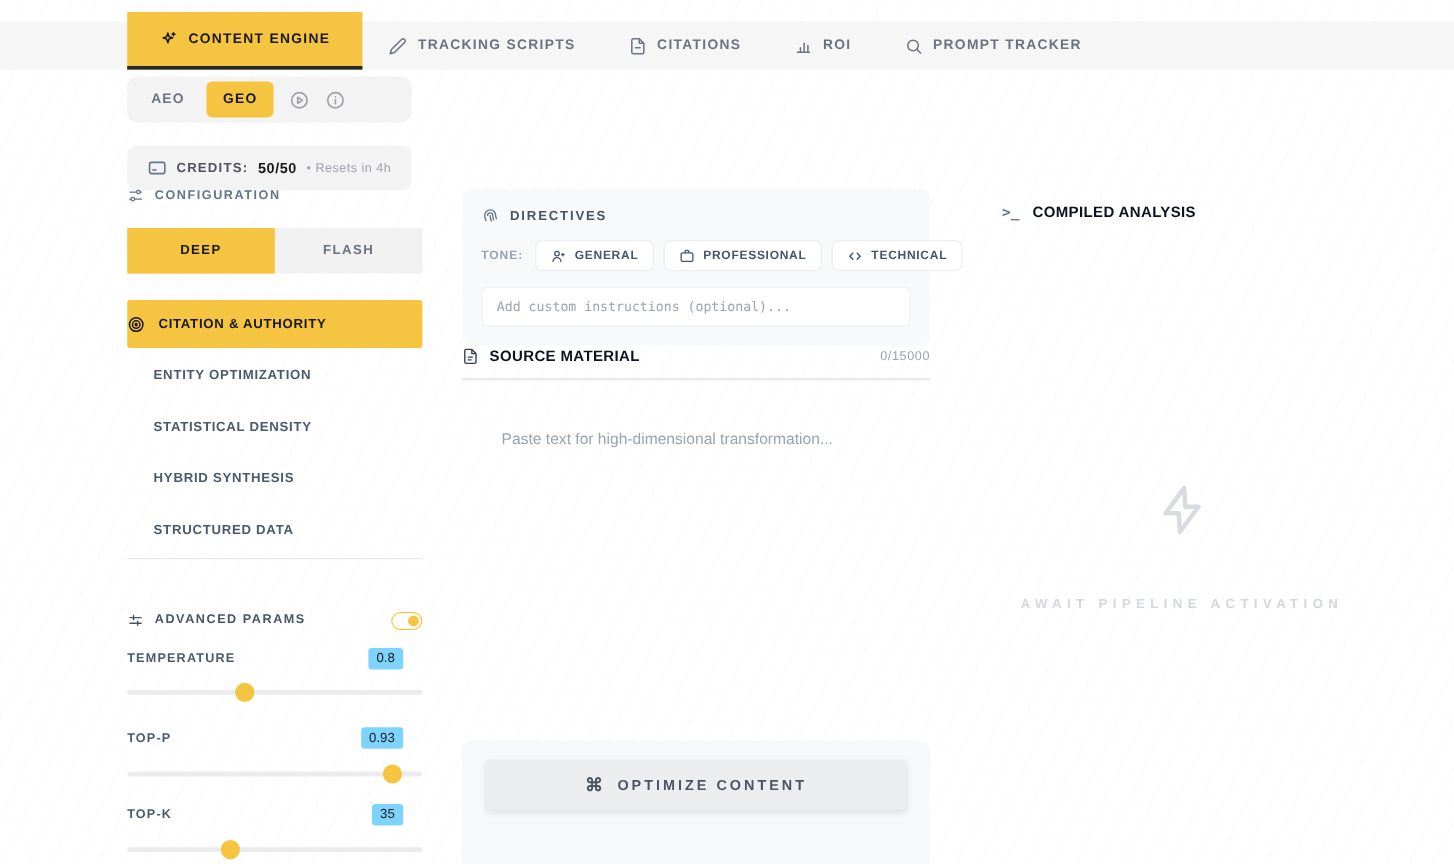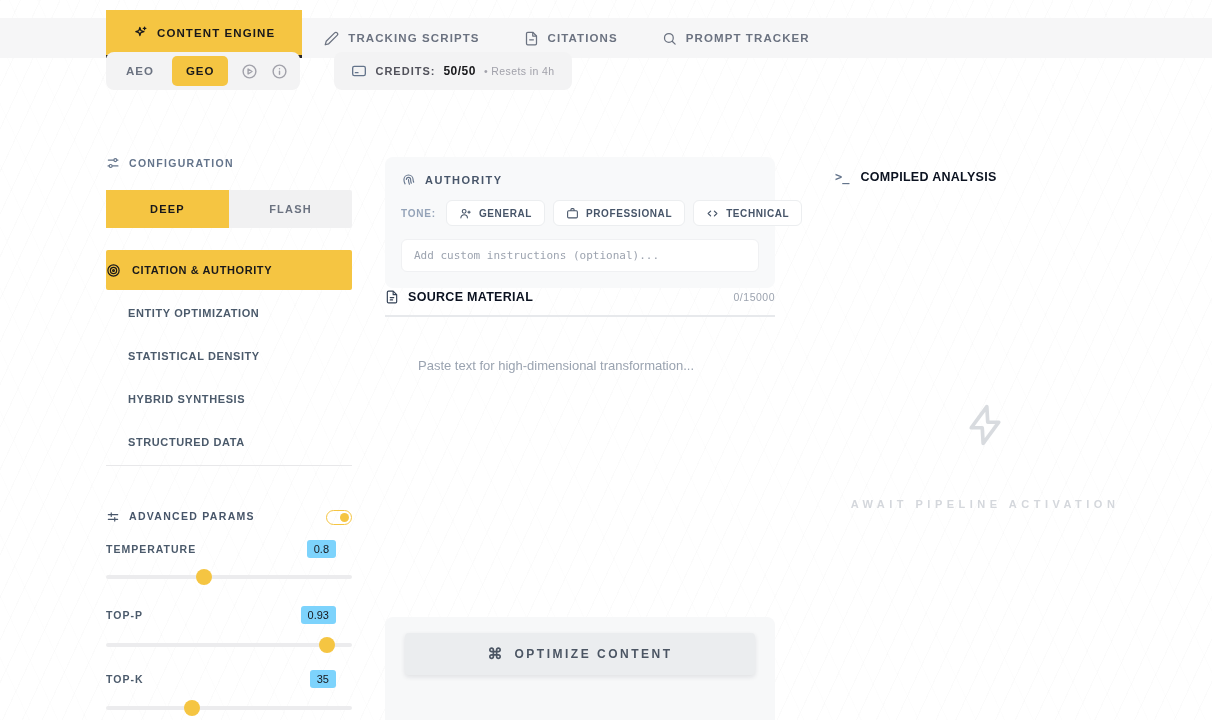--- a/index.html
+++ b/index.html
@@ -20,21 +20,21 @@
   .nav-band { position:absolute; left:0; top:18px; width:1212px; height:40px; background:#f6f6f7; }
   .tabs { position:absolute; left:106px; top:18px; height:40px; display:flex; align-items:center; }
   .tab { display:flex; align-items:center; gap:9px; height:40px; padding:0 22px;
          font-size:11.5px; font-weight:bold; letter-spacing:1.1px; color:#6b7280; cursor:pointer;text-align:center; }
   .tab .ticon { width:15px; height:15px; color:#6b7280; }
   .tab.active { height:48px; margin-top:-8px; background:#f5c542; color:#18181b;
                 border-bottom:3px solid #27272a; padding:0 27px; }
   .tab.active .ticon { color:#18181b; }
 
   
-  .toolbar { position:absolute; left:106px; top:52px; display:flex; gap:34px; }
+  .toolbar { position:absolute; left:106px; top:64px; display:flex; gap:19px;flex-direction:column; }
   .mode-group { background:#f3f3f4; border-radius:8px; height:38px; display:flex; align-items:center; padding:0 12px 0 6px; gap:4px; }
   .mode-opt { font-size:11.5px; font-weight:bold; letter-spacing:1px; color:#6b7280; padding:0 14px; cursor:pointer; }
   .mode-opt.active { background:#f5c542; color:#18181b; border-radius:5px; height:30px; display:flex; align-items:center; }
   .mode-icon { width:17px; height:17px; color:#a1a1aa; margin-left:9px; cursor:pointer; }
   .credits { background:#f3f3f4; border-radius:8px; height:38px; display:flex; align-items:center; padding:0 17px; gap:8px; }
   .credits .cicon { width:16px; height:16px; color:#64748b; }
   .credits-label { font-size:11px; font-weight:bold; letter-spacing:1px; color:#52525b; }
   .credits-value { font-size:12px; font-weight:bold; color:#18181b; letter-spacing:0.5px; }
   .credits-note { font-size:10.5px; color:#a1a1aa; letter-spacing:0.4px; }
 
@@ -132,20 +132,29 @@
           <path d="M14 2H6a2 2 0 0 0-2 2v16a2 2 0 0 0 2 2h12a2 2 0 0 0 2-2V8z"></path>
           <path d="M14 2v6h6"></path>
           <path d="M9 14h6" stroke-linecap="round"></path>
         </svg>
     </span>
     <span>CITATIONS</span>
   </div>
   <div class="tab">
     <span class="ticon">
       <svg viewBox="0 0 24 24" fill="none" stroke="currentColor" stroke-width="2" stroke-linecap="round">
+          <path d="M4 20h16"></path>
+          <path d="M8 20v-6M13 20V8M18 20v-9"></path>
+        </svg>
+    </span>
+    <span>ROI</span>
+  </div>
+  <div class="tab">
+    <span class="ticon">
+      <svg viewBox="0 0 24 24" fill="none" stroke="currentColor" stroke-width="2" stroke-linecap="round">
           <circle cx="11" cy="11" r="7"></circle>
           <path d="M21 21l-4.3-4.3"></path>
         </svg>
     </span>
     <span>PROMPT TRACKER</span>
   </div>
 </div>
 
 <div class="toolbar">
   <div class="mode-group">
@@ -244,21 +253,21 @@
 <div class="center">
   <div class="directives">
     <div class="dir-header">
       <span class="hicon">
         <svg viewBox="0 0 24 24" fill="none" stroke="currentColor" stroke-width="1.8" stroke-linecap="round">
             <path d="M6.5 19c-1.3-2.4-1.8-4.8-1.8-7a7.3 7.3 0 0 1 14.6 0c0 1.8.4 3 1 4.2"></path>
             <path d="M12 12.2c0 2.8.5 5.3 1.5 7.3"></path>
             <path d="M8.6 12a3.4 3.4 0 0 1 6.8 0c0 2.4.5 4.4 1.1 5.9"></path>
           </svg>
       </span>
-      <span>AUTHORITY</span>
+      <span>DIRECTIVES</span>
     </div>
     <div class="tone-row">
       <span class="tone-label">TONE:</span>
       <button class="tone-btn">
         <span class="bicon">
           <svg viewBox="0 0 24 24" fill="none" stroke="currentColor" stroke-width="2" stroke-linecap="round">
               <circle cx="9.5" cy="8" r="3.5"></circle>
               <path d="M3.5 20c0-3.3 2.7-5.8 6-5.8s6 2.5 6 5.8"></path>
               <path d="M18.5 7.5v4M20.5 9.5h-4"></path>
             </svg>

